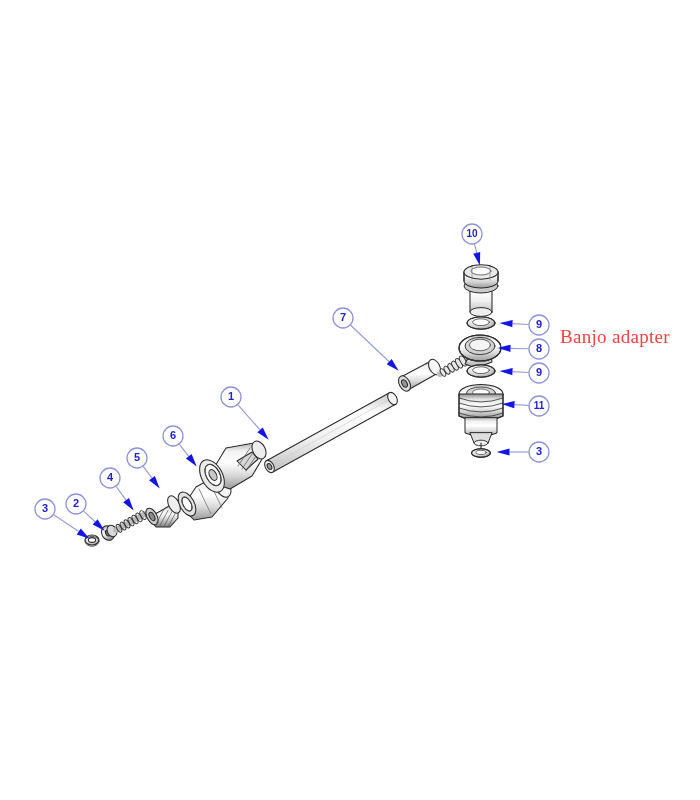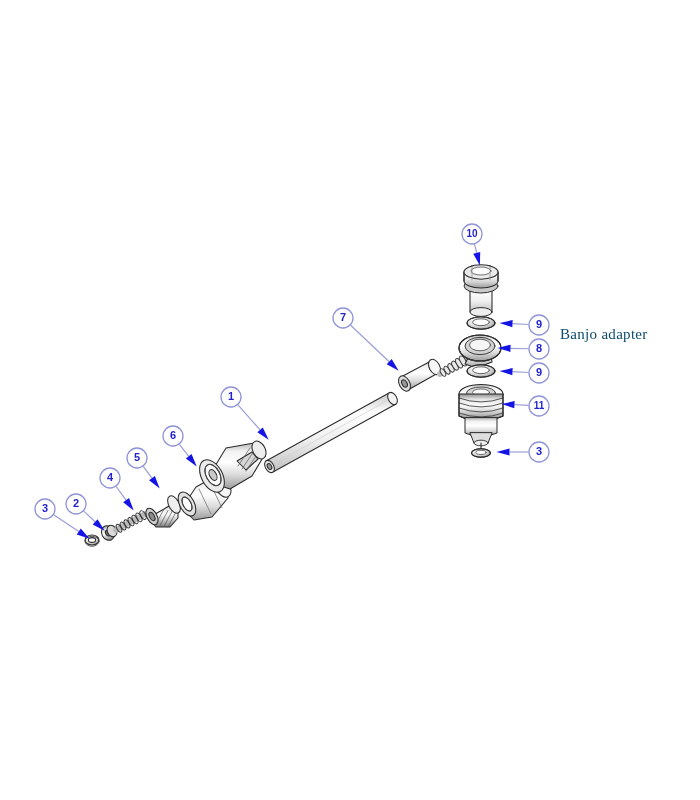--- a/index.html
+++ b/index.html
@@ -22,22 +22,22 @@
     position: absolute;
     left: 0;
     top: 0;
     width: 700px;
     height: 800px;
     display: block;
   }
   .annot-label {
     position: absolute;
     font-family: "Liberation Serif", "DejaVu Serif", serif;
-    font-size: 15px;
-    color: #0c4a6e;
+    font-size: 19px;
+    color: #ef4444;
     white-space: nowrap;
     letter-spacing: 0.3px;
   }
 </style>
 </head>
 <body>
 
 <div id="stage">
 
   <svg id="diagram-svg" viewBox="0 0 700 800">

